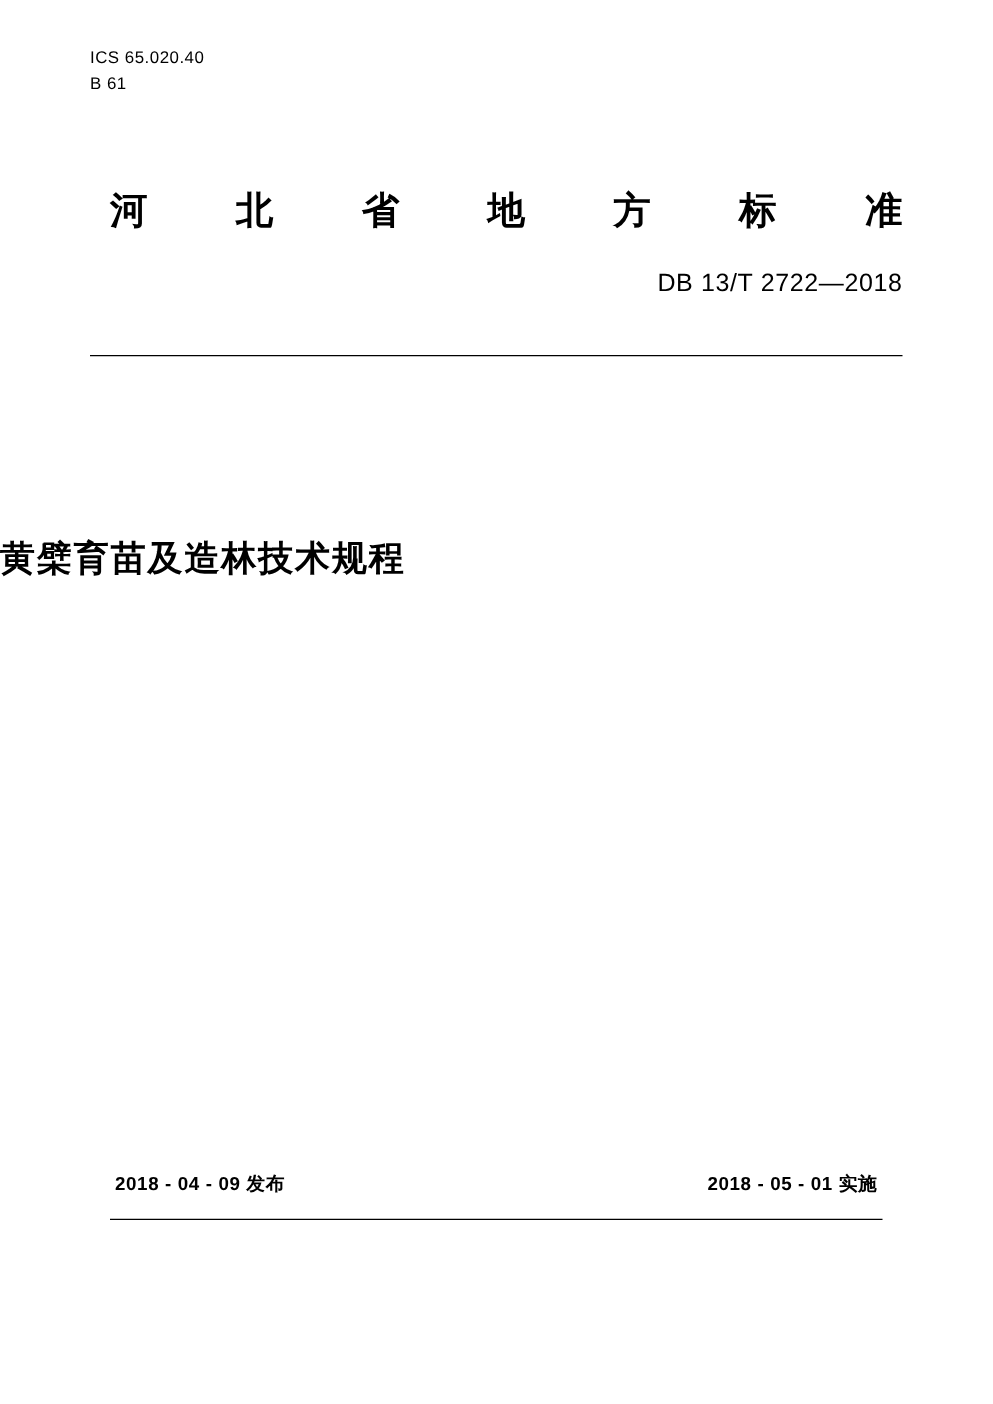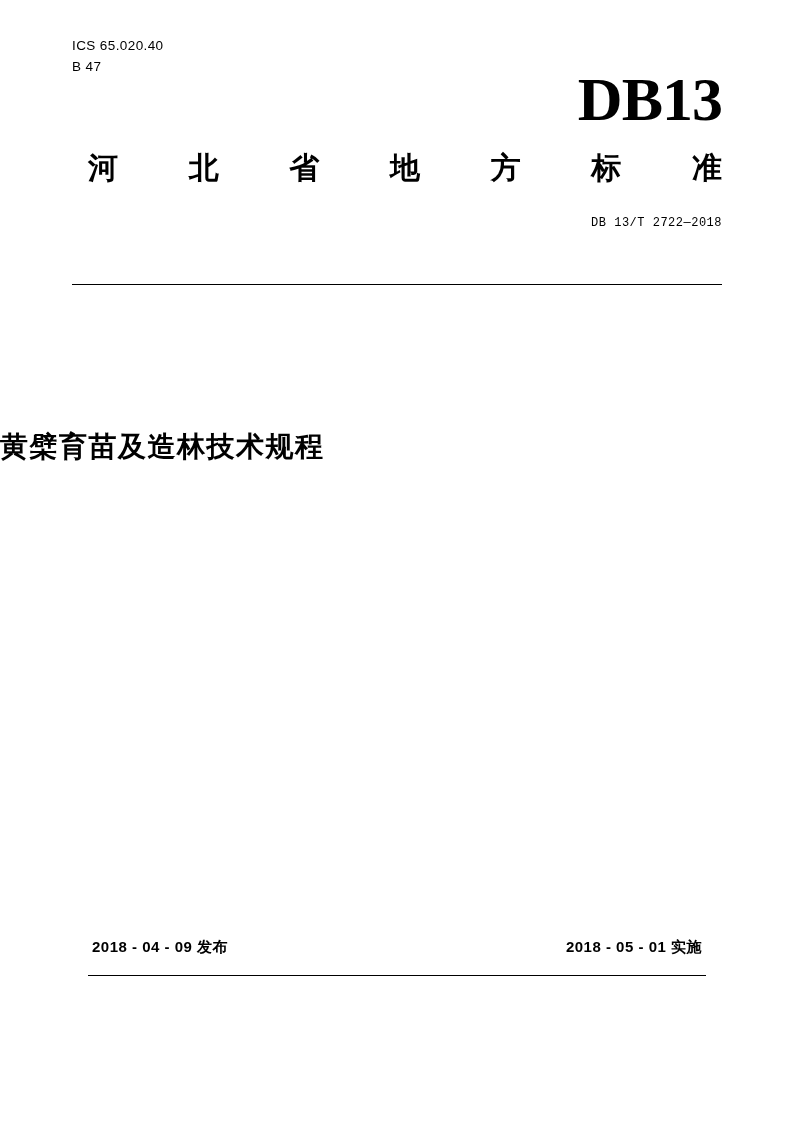--- a/index.html
+++ b/index.html
@@ -63,22 +63,22 @@
   }
   .prov-title span {
     display: inline-block;
   }
 
   
   .std-no {
     position: absolute;
     right: 72px;
     top: 216px;
-    font-family: Liberation Mono, monospace;
-    font-size: 12px;
+    font-family: Liberation Sans, sans-serif;
+    font-size: 20px;
     letter-spacing: 0.5px;
   }
 
   
   .rule-top {
     position: absolute;
     left: 72px;
     right: 72px;
     top: 284px;
     height: 1px;
@@ -133,24 +133,23 @@
     letter-spacing: 1px;
   }
 </style>
 </head>
 <body>
 
 <div class="page">
 
   <div class="codes">
     <div>ICS 65.020.40</div>
-    <div>B 47</div>
+    <div>B 61</div>
   </div>
 
-  <div class="db-logo">DB13</div>
 
   <div class="prov-title">
     <span>河</span>
     <span>北</span>
     <span>省</span>
     <span>地</span>
     <span>方</span>
     <span>标</span>
     <span>准</span>
   </div>

